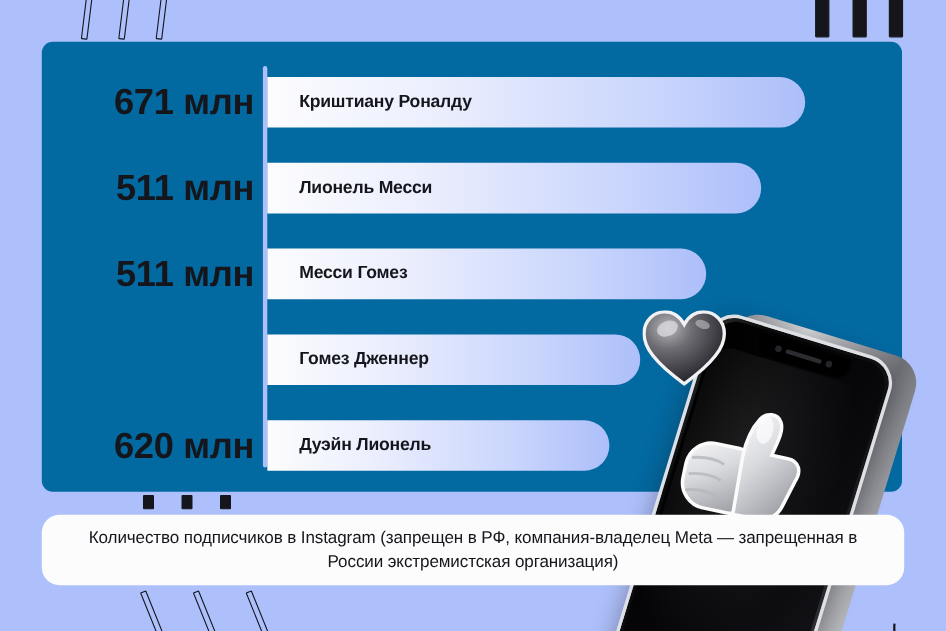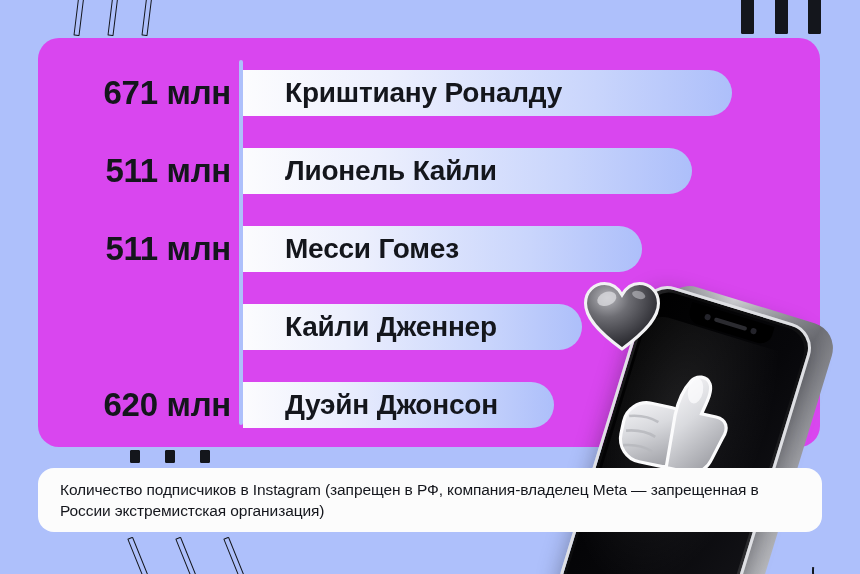--- a/index.html
+++ b/index.html
@@ -41,22 +41,22 @@
     background: transparent;
   }
 
   
   .main-card {
     position: absolute;
     left: 38px;
     top: 38px;
     width: 782px;
     height: 409px;
-    background: #d946ef;
-    border-radius: 21px;
+    background: #0369a1;
+    border-radius: 10px;
     overflow: hidden;
     z-index: 3;
   }
 
   .divider {
     position: absolute;
     left: 201px;
     top: 22px;
     width: 4px;
     height: 365px;
@@ -97,22 +97,22 @@
   .bar {
     position: absolute;
     left: 205px;
     height: 46px;
     border-radius: 0 23px 23px 0;
     background: linear-gradient(to right, #fcfcfe 0%, #eceffd 30%, #c9d5fc 72%, #adbffa 100%);
   }
 
   .name {
     position: absolute;
-    left: 247px;
-    font-size: 28px;
+    left: 234px;
+    font-size: 16px;
     font-weight: bold;
     color: #14161c;
     line-height: 46px;
     letter-spacing: -0.2px;
     white-space: nowrap;
     z-index: 2;
   }
 
   
   .phone-wrap {
@@ -220,20 +220,21 @@
   .caption-card {
     position: absolute;
     left: 38px;
     top: 468px;
     width: 784px;
     height: 64px;
     background: #fcfcfc;
     border-radius: 16px;
     padding: 11px 22px 0 22px;
     z-index: 7;
+    text-align: center;
   }
 
   .caption-text {
     font-size: 15.5px;
     font-weight: normal;
     color: #14161c;
     line-height: 21px;
     letter-spacing: -0.1px;
   }
 </style>
@@ -271,38 +272,38 @@
 
     <div class="row" style="top:32px;">
       <div class="bar" style="width:489px;"></div>
       <div class="value">671 млн</div>
       <div class="name">Криштиану Роналду</div>
     </div>
 
     <div class="row" style="top:110px;">
       <div class="bar" style="width:449px;"></div>
       <div class="value">511 млн</div>
-      <div class="name">Лионель Кайли</div>
+      <div class="name">Лионель Месси</div>
     </div>
 
     <div class="row" style="top:188px;">
       <div class="bar" style="width:399px;"></div>
       <div class="value">511 млн</div>
       <div class="name">Месси Гомез</div>
     </div>
 
     <div class="row" style="top:266px;">
       <div class="bar" style="width:339px;"></div>
-      <div class="name">Кайли Дженнер</div>
+      <div class="name">Гомез Дженнер</div>
     </div>
 
     <div class="row" style="top:344px;">
       <div class="bar" style="width:311px;"></div>
       <div class="value">620 млн</div>
-      <div class="name">Дуэйн Джонсон</div>
+      <div class="name">Дуэйн Лионель</div>
     </div>
 
   </div>
 </div>
 
 <div class="phone-wrap">
 
   <div class="phone-edge"></div>
 
   <div class="phone-body">

